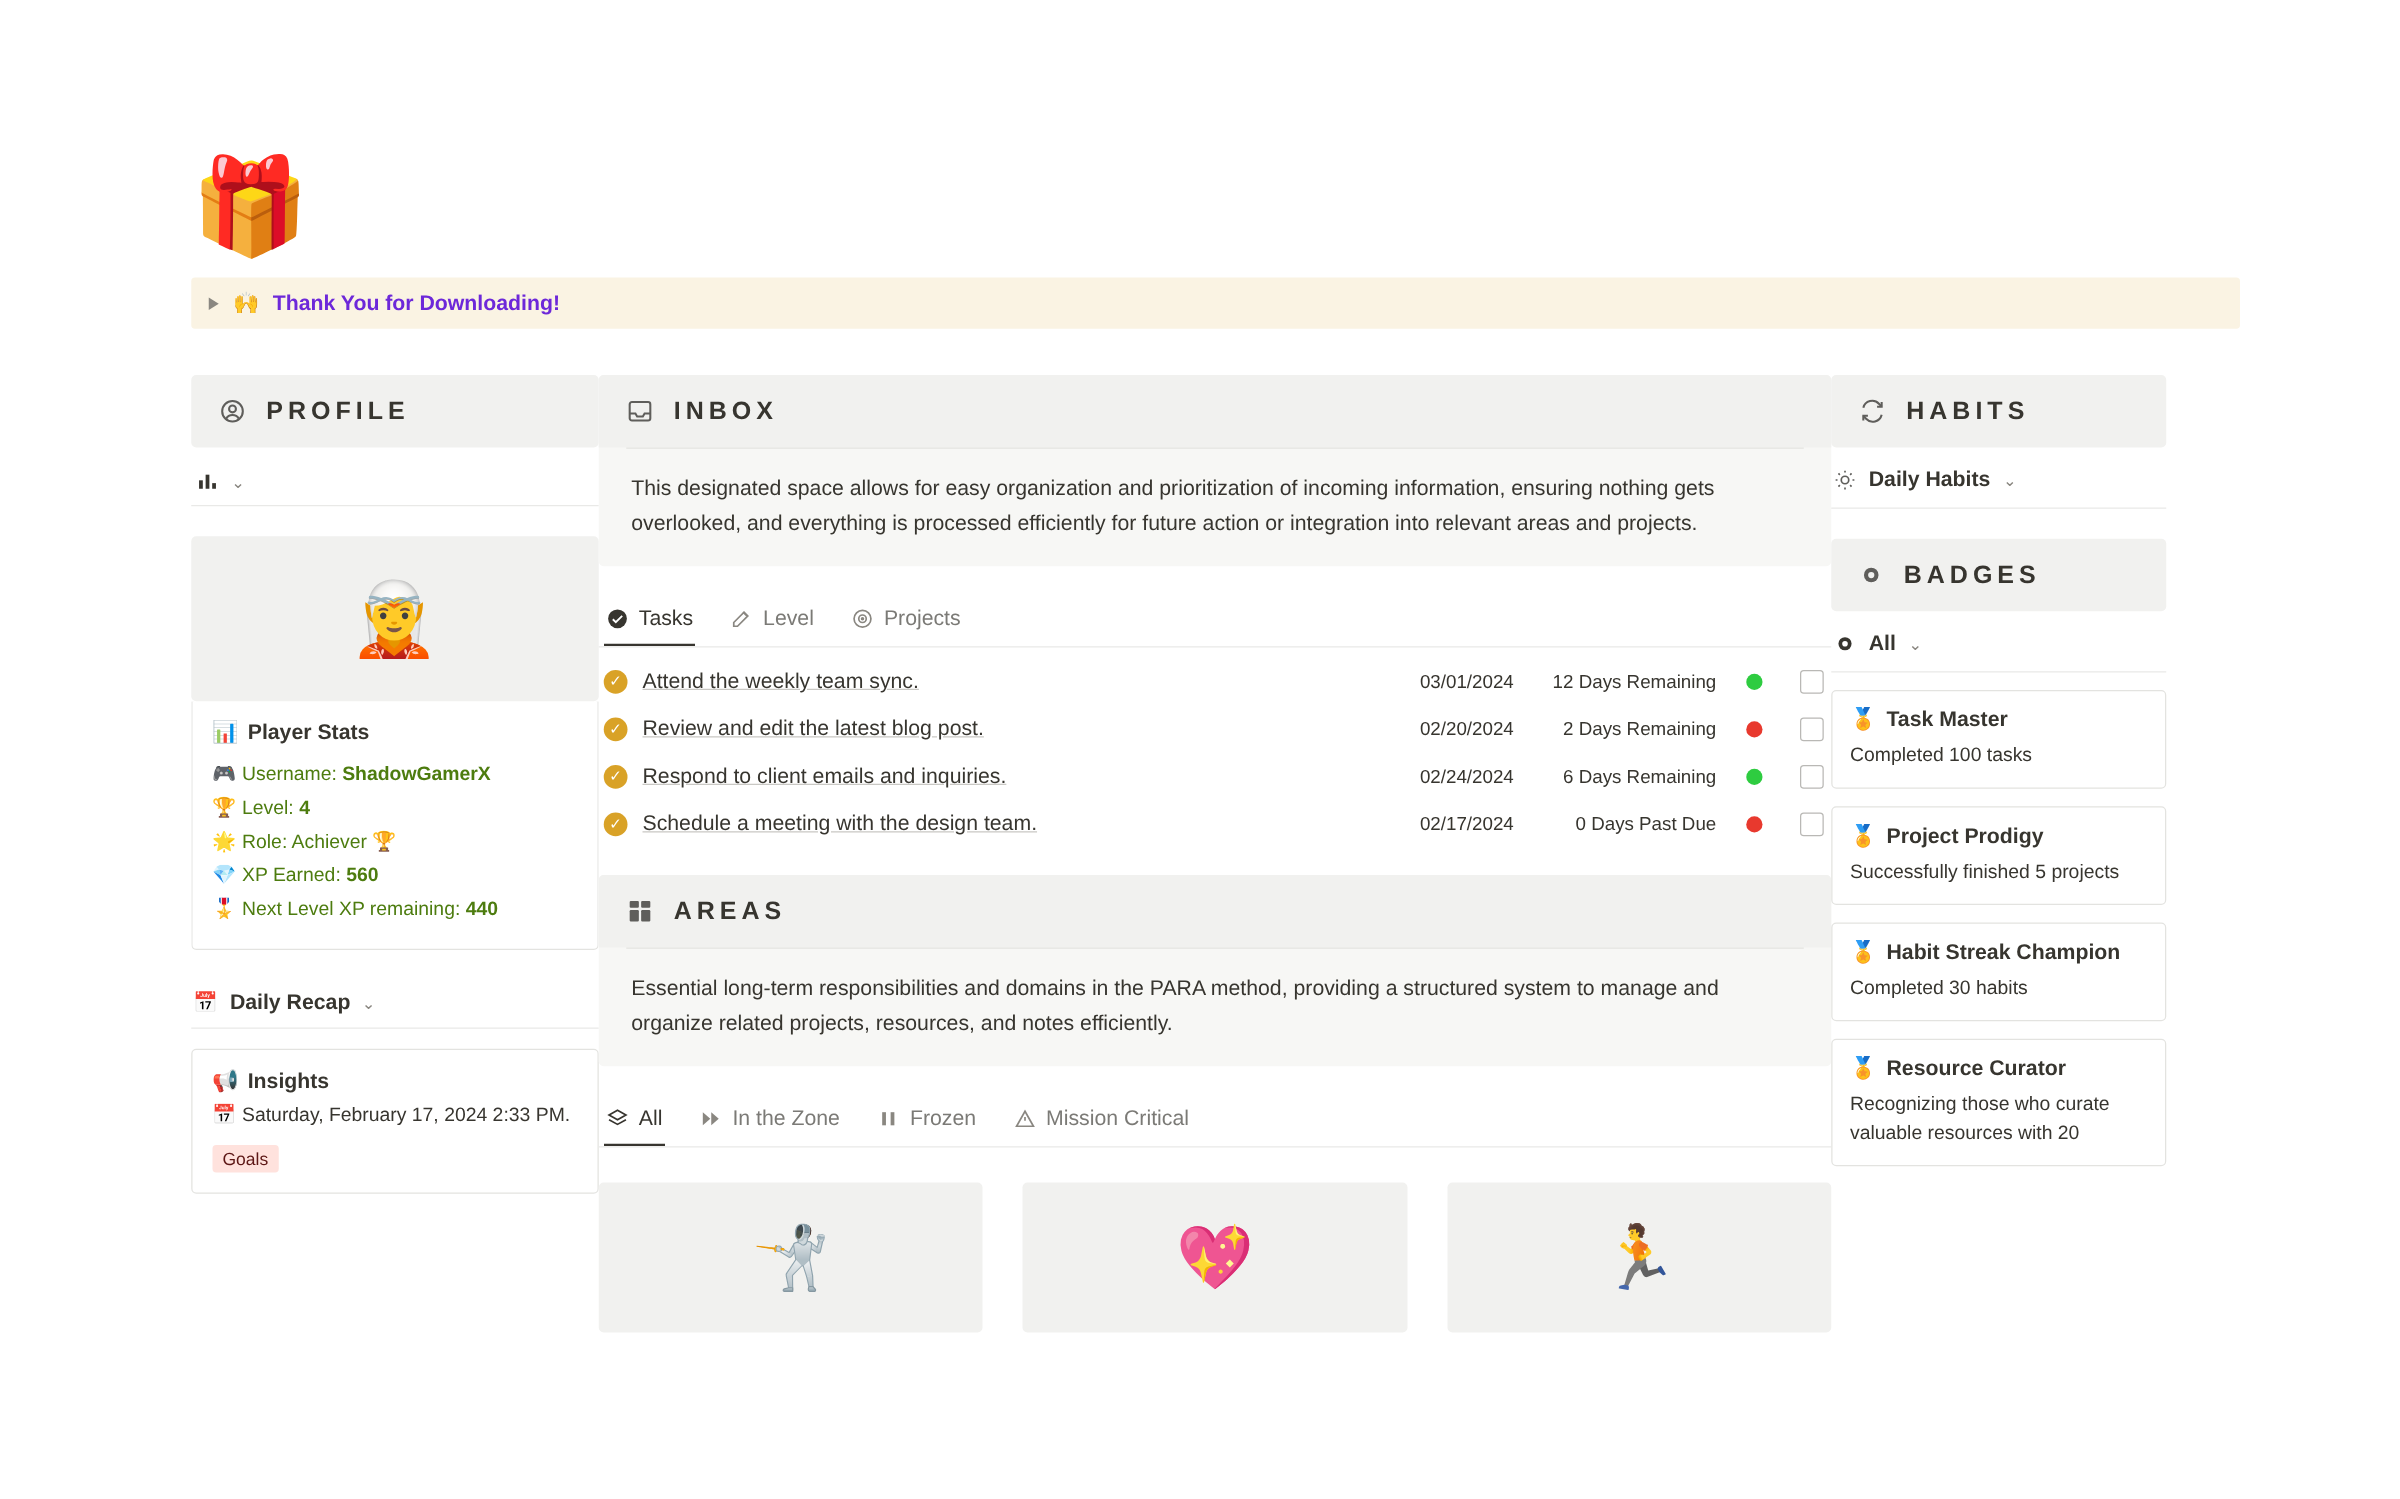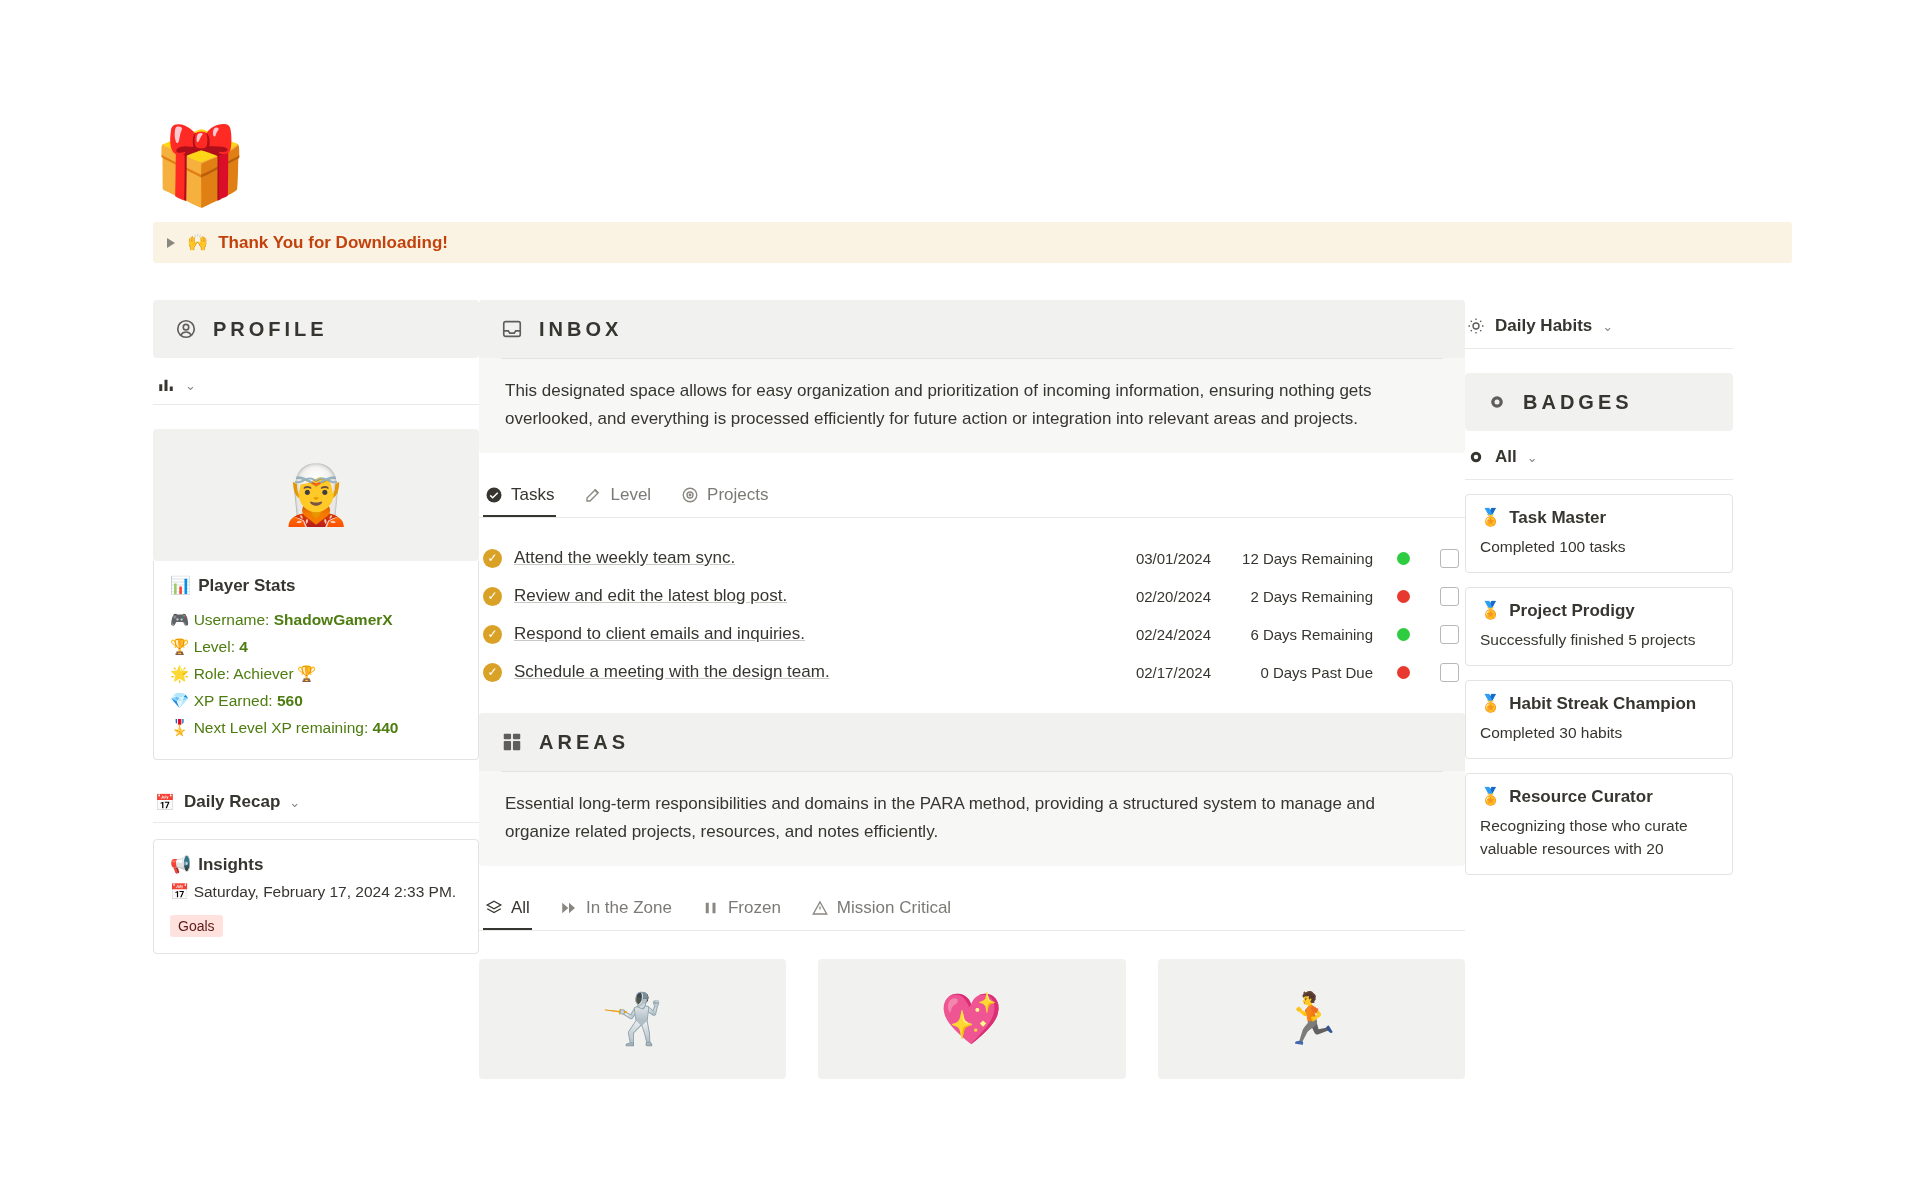--- a/index.html
+++ b/index.html
@@ -50,21 +50,21 @@
   }
   .callout .tri {
     width: 0; height: 0;
     border-left: 8px solid #8a8781;
     border-top: 5px solid transparent;
     border-bottom: 5px solid transparent;
     margin-right: 2px;
   }
   .callout .ct {
     font-weight: bold;
-    color: #c2410c;
+    color: #6d28d9;
   }
 
   .columns {
     display: flex;
     margin-top: 37px;
     margin-left: 27px;
   }
   .col-left { width: 326px; flex: none; }
   .col-mid { width: 986px; flex: none; }
   .col-right { width: 268px; flex: none; }
@@ -194,21 +194,21 @@
     padding: 18px 26px 0 26px;
     color: #37352f;
   }
 
   .tabs {
     display: flex;
     align-items: center;
     gap: 26px;
     border-bottom: 1px solid #e9e9e7;
     padding: 0 4px;
-    margin-bottom: 21px;
+    margin-bottom: 8px;
   }
   .tab {
     display: flex;
     align-items: center;
     gap: 8px;
     font-size: 17px;
     padding: 10px 2px 12px 2px;
     color: #7b7a76;
     cursor: pointer;
   }
@@ -527,20 +527,31 @@
 
         <div class="gallery">
           <div class="gal-card">🤺</div>
           <div class="gal-card">💖</div>
           <div class="gal-card">🏃</div>
         </div>
       </div>
 
       <div class="col-right">
 
+        <div class="section-header">
+          <span class="ic">
+            <svg width="22" height="22" viewBox="0 0 24 24" fill="none" stroke="#5f5e5b" stroke-width="1.8">
+              <path d="M4 9a8 8 0 0113.6-3.6L20 8"></path>
+                <path d="M20 4v4h-4"></path>
+              <path d="M20 15a8 8 0 01-13.6 3.6L4 16"></path>
+                <path d="M4 20v-4h4"></path>
+            </svg>
+          </span>
+          <span class="sh-title">HABITS</span>
+        </div>
 
         <div class="habit-row">
           <span class="ic">
             <svg width="18" height="18" viewBox="0 0 24 24" fill="none" stroke="#5f5e5b" stroke-width="1.8">
               <circle cx="12" cy="12" r="4"></circle>
                 <path d="M12 2v2M12 20v2M2 12h2M20 12h2M5 5l1.5 1.5M17.5 17.5L19 19M19 5l-1.5 1.5M6.5 17.5L5 19"></path>
             </svg>
           </span>
           <span class="lbl">Daily Habits</span>
           <span class="chev">⌄</span>

